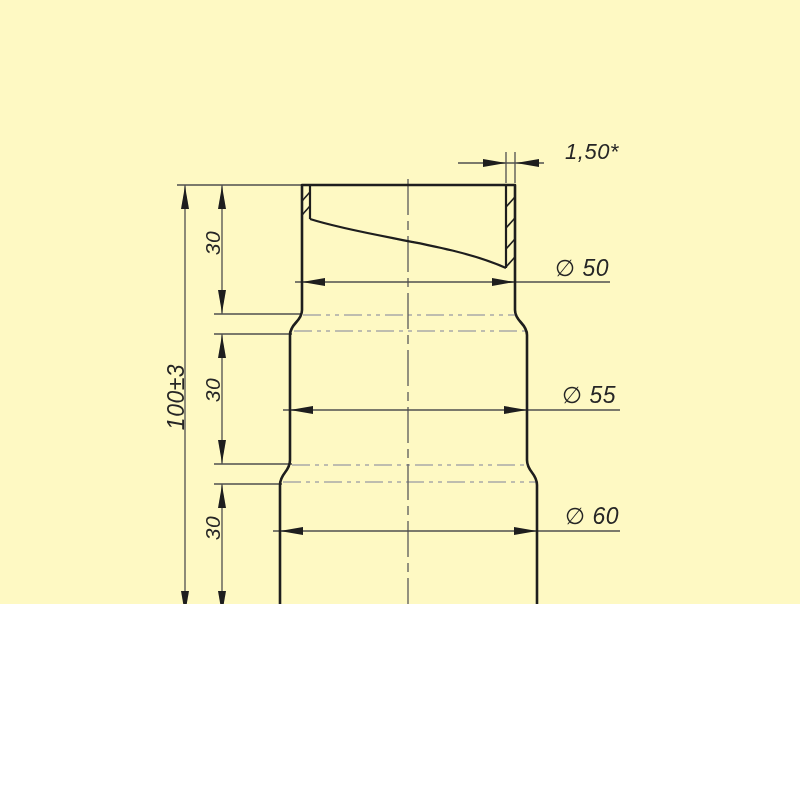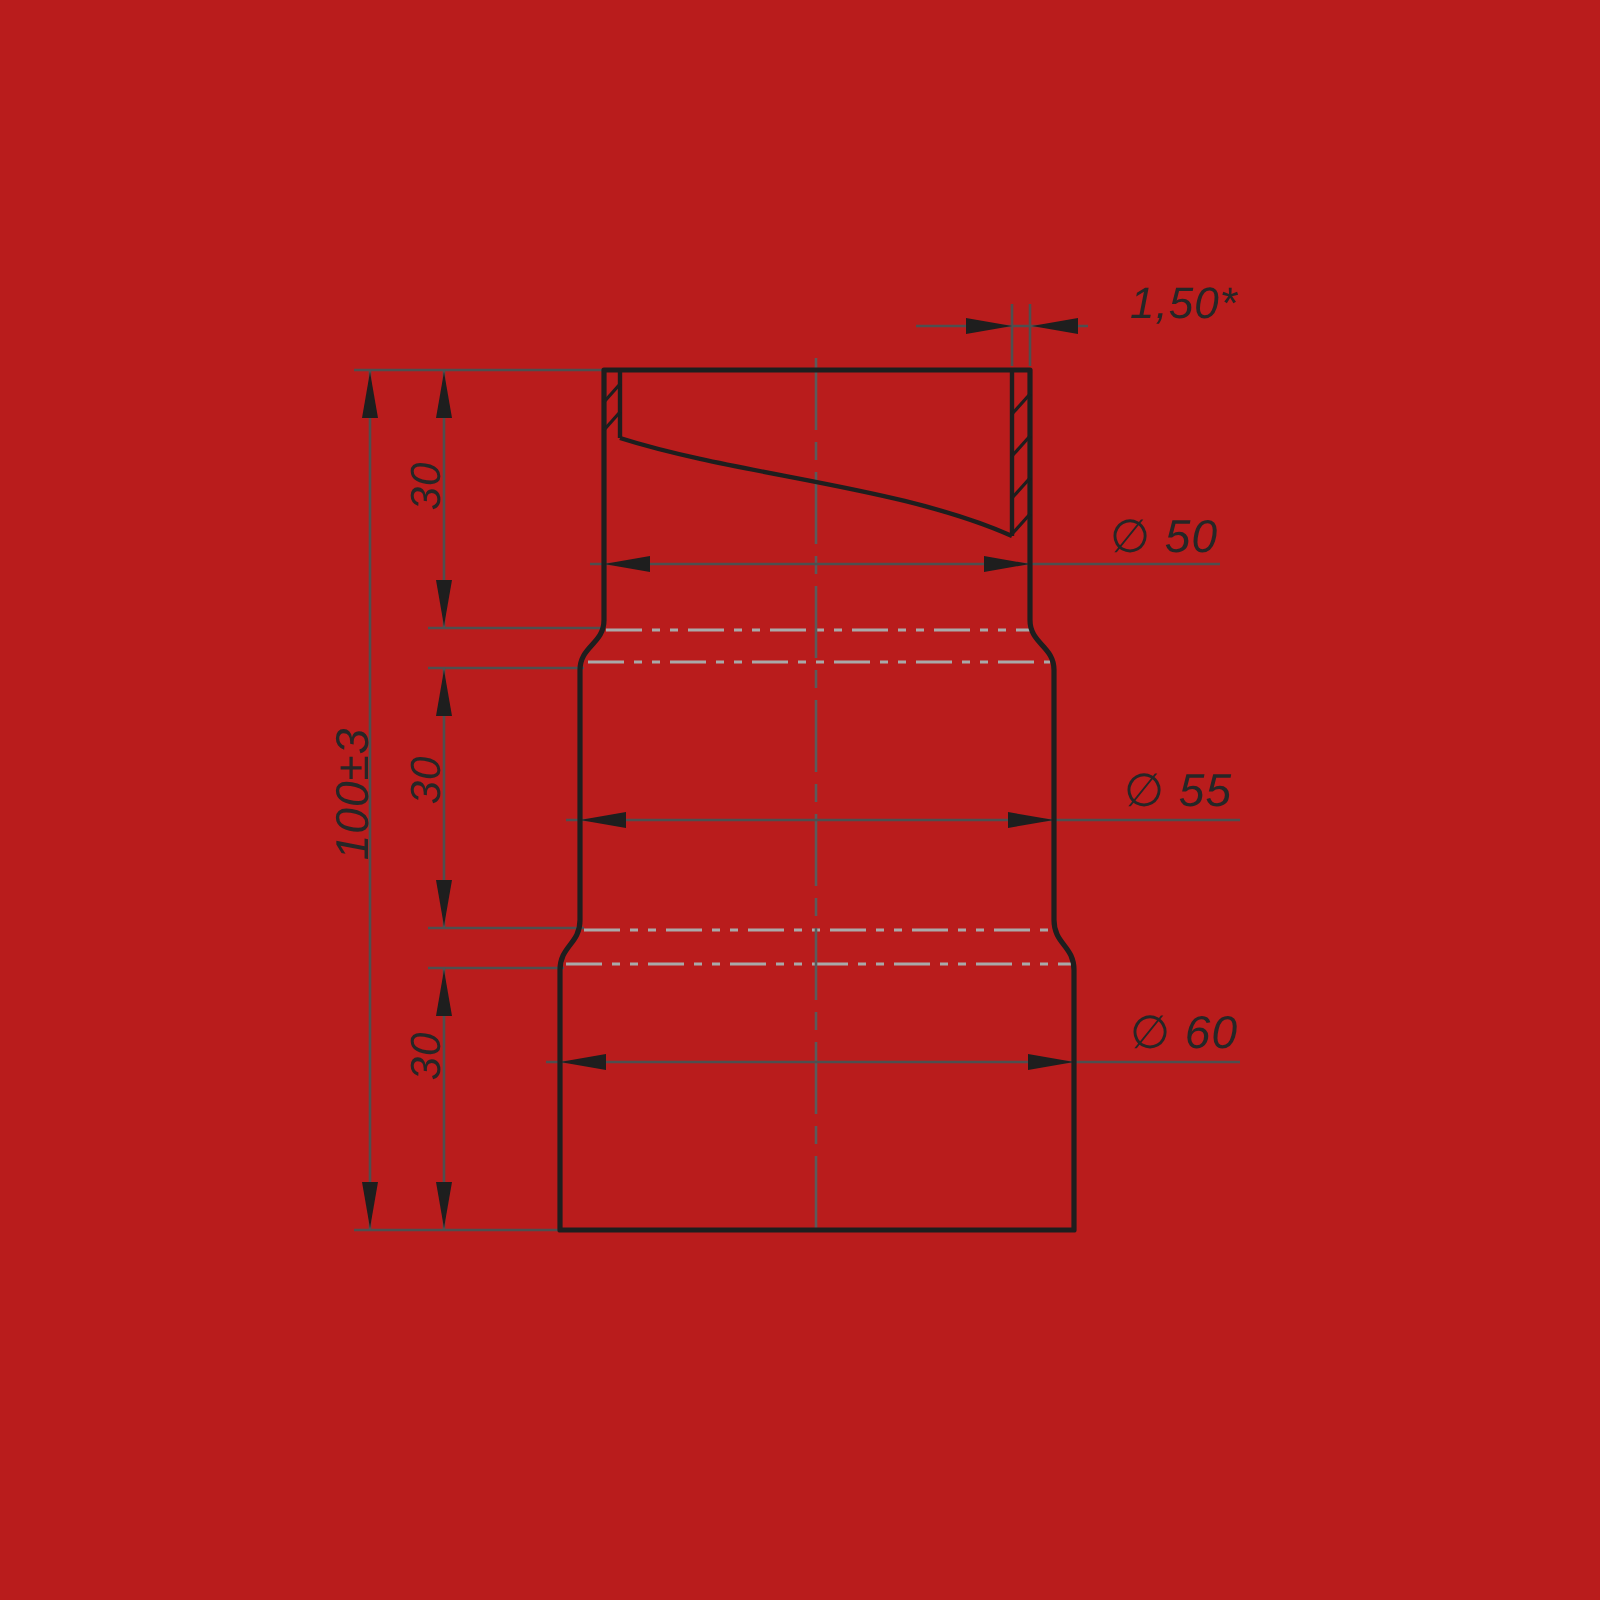--- a/index.html
+++ b/index.html
@@ -2,23 +2,23 @@
 <html><head>
 <meta charset="utf-8">
 <style>
   html, body {
     margin: 0;
     padding: 0;
     background: #ffffff;
   }
   .page {
     width: 800px;
-    height: 800px;
+    height: 604px;
     position: relative;
-    background: #b91c1c;
+    background: #fef9c3;
     overflow: hidden;
   }
   svg { display: block; }
 
   .outline {
     stroke: #1e1e1e;
     stroke-width: 2.6;
     fill: none;
     stroke-linejoin: round;
     stroke-linecap: butt;

